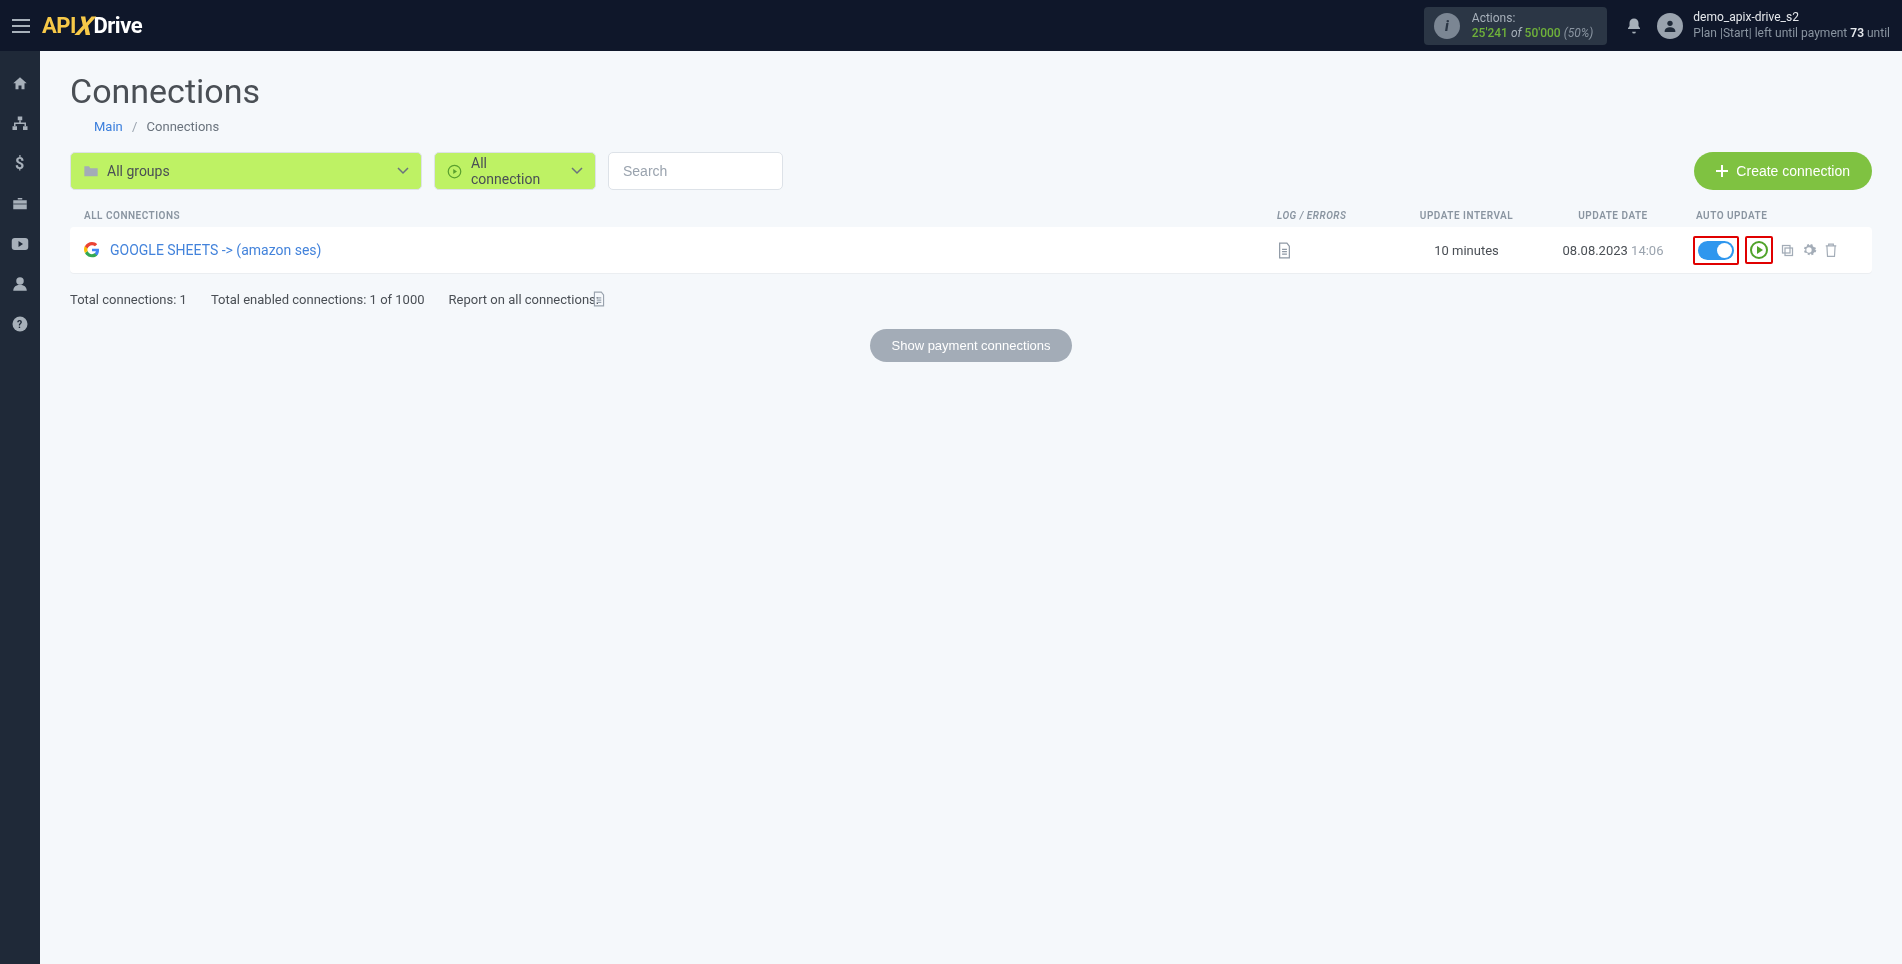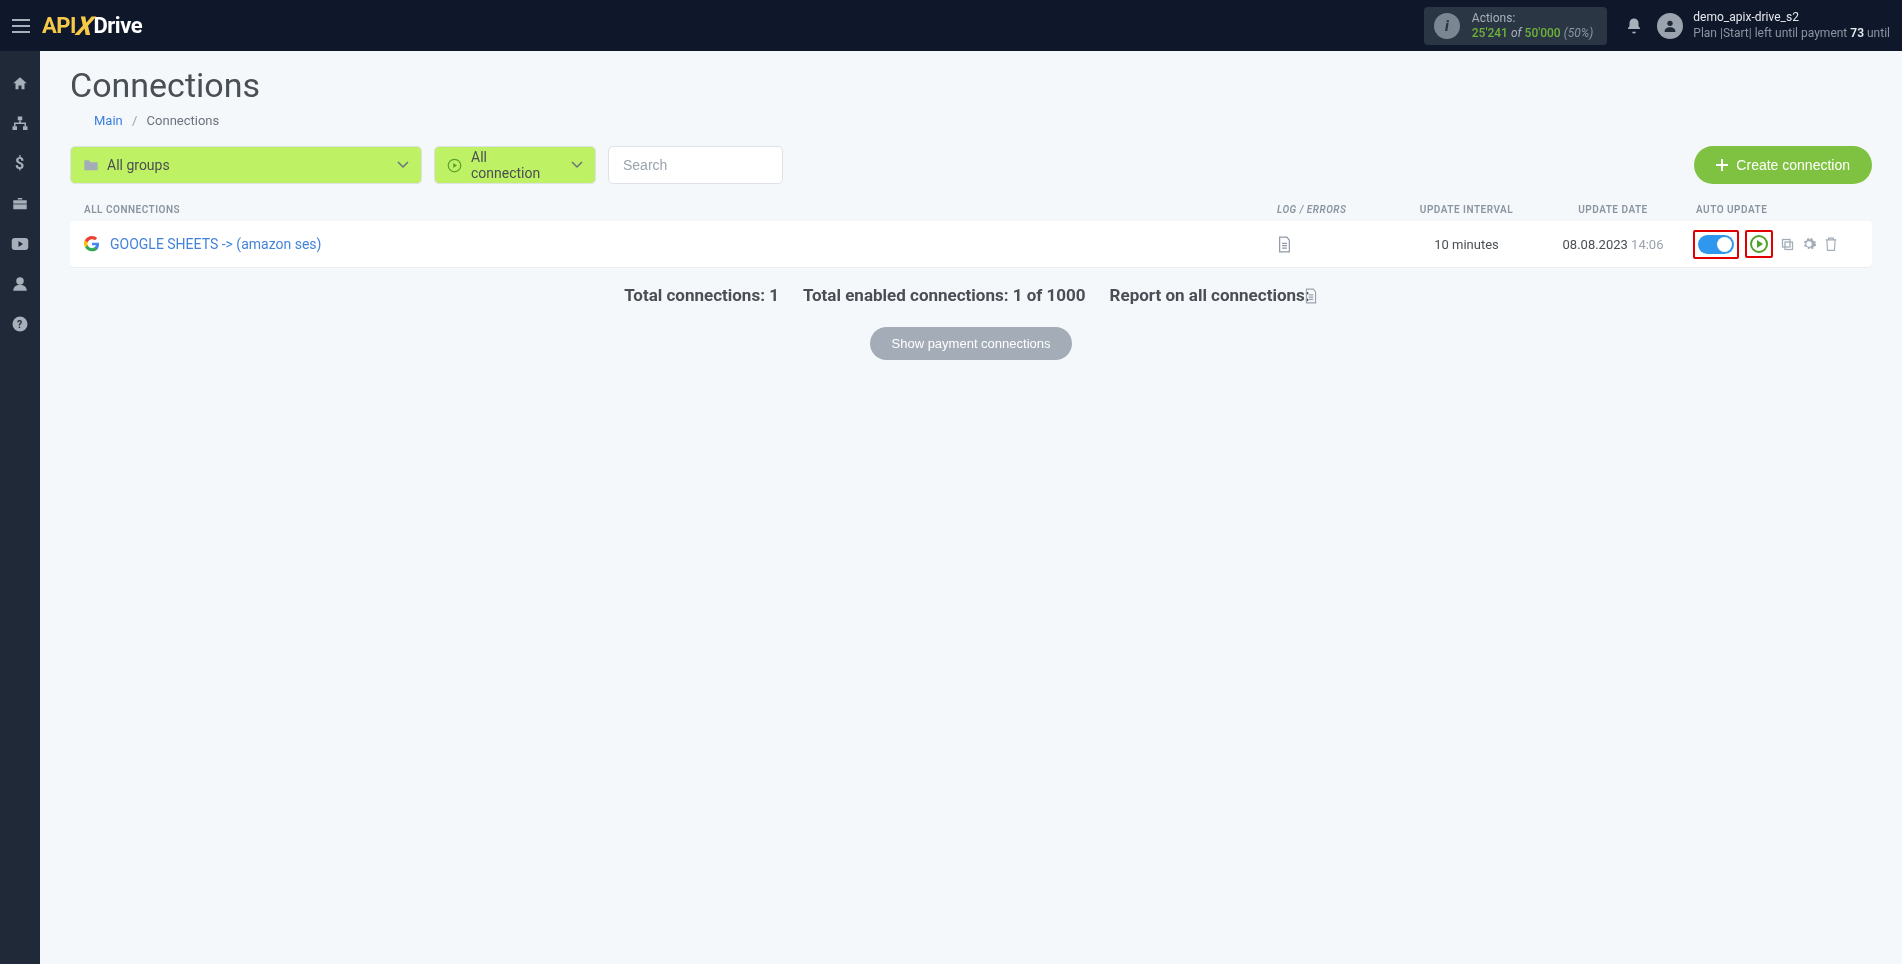--- a/index.html
+++ b/index.html
@@ -25,21 +25,21 @@
 .avatar-circle { width: 26px; height: 26px; border-radius: 50%; background: #9aa3ae; display:flex; align-items:center; justify-content:center;}
 .user-text { font-size: 12px; line-height: 1.3; }
 .user-text .name { color: #e6e9ed; }
 .user-text .plan { color: #8a95a1; }
 .user-text .plan .days-num { color: #e6e9ed; font-weight: 600; }
 
 .app-body { display: flex; min-height: calc(100vh - 51px); }
 .sidebar { width: 40px; background: #1f2938; display: flex; flex-direction: column; align-items: center; padding-top: 24px; gap: 22px; }
 .sidebar .s-icon { color: #a7b0ba; cursor: pointer; width:18px; height:18px; display:flex; align-items:center; justify-content:center;}
 
-.main { flex: 1; padding: 14px 30px; }
+.main { flex: 1; padding: 20px 30px; }
 .page-title { font-size: 34px; font-weight: 400; color: #4a4f55; margin-bottom: 8px; }
 .breadcrumb { font-size: 13px; color: #6a737d; margin-bottom: 18px;}
 .breadcrumb a { color: #3a7edc; text-decoration: none; margin-left: 24px; }
 .breadcrumb .sep { color: #9aa3ae; margin: 0 6px; }
 
 .filterbar { display: flex; gap: 12px; align-items: center; margin-bottom: 14px; }
 .select-box { background: #bef264; border: 1px solid #dde2e8; border-radius: 5px; height: 38px; padding: 0 36px 0 36px; display: flex; align-items: center; position: relative; cursor: pointer; font-size: 14px; color: #4a4f55;}
 .select-box.groups { width: 352px; }
 .select-box.conn { width: 162px; }
 .select-box .left-icn { position: absolute; left: 12px; color: #a3acb7; }
@@ -66,21 +66,21 @@
 .conn-row .c-date .time { color: #9aa3ae; }
 .conn-row .c-actions { width: 170px; display: flex; align-items: center; gap: 6px; justify-content: flex-start; padding-left: 5px;}
 
 .highlight-box { border: 2px solid #e00000; padding: 3px; border-radius: 2px; display:flex; align-items:center; justify-content:center;}
 .toggle { width: 36px; height: 19px; background: #2f97ee; border-radius: 10px; position: relative; cursor:pointer;}
 .toggle::after { content:""; width: 15px; height: 15px; background: #fff; border-radius: 50%; position: absolute; right: 2px; top: 2px; }
 .play-circle { width: 18px; height: 18px; border: 2px solid #4fa32a; border-radius: 50%; display:flex; align-items:center; justify-content:center; cursor:pointer;}
 .play-triangle { width: 0; height: 0; border-top: 4px solid transparent; border-bottom: 4px solid transparent; border-left: 6px solid #4fa32a; margin-left: 1px;}
 .gray-icon { color: #a3acb7; cursor:pointer; width:16px; height:16px; display:flex; align-items:center; justify-content:center;}
 
-.summary { text-align: center; margin-top: 18px; font-size: 17px; color: #4a4f55; display:flex; gap: 24px; justify-content:center; align-items:center;font-weight:bold;}
+.summary { text-align: center; margin-top: 18px; font-size: 13px; color: #4a4f55; display:flex; gap: 24px; justify-content:flex-start; align-items:center;}
 .summary .report-icn { color: #9aa3ae; margin-left: -14px;}
 
 .show-deleted { display: block; margin: 22px auto 0; background: #a3acb7; color: #fff; border: none; border-radius: 18px; padding: 9px 22px; font-size: 13px; cursor: pointer; }
 
 svg { display: block; }
 </style>
 </head>
 <body>
 
 <div class="top-header">

